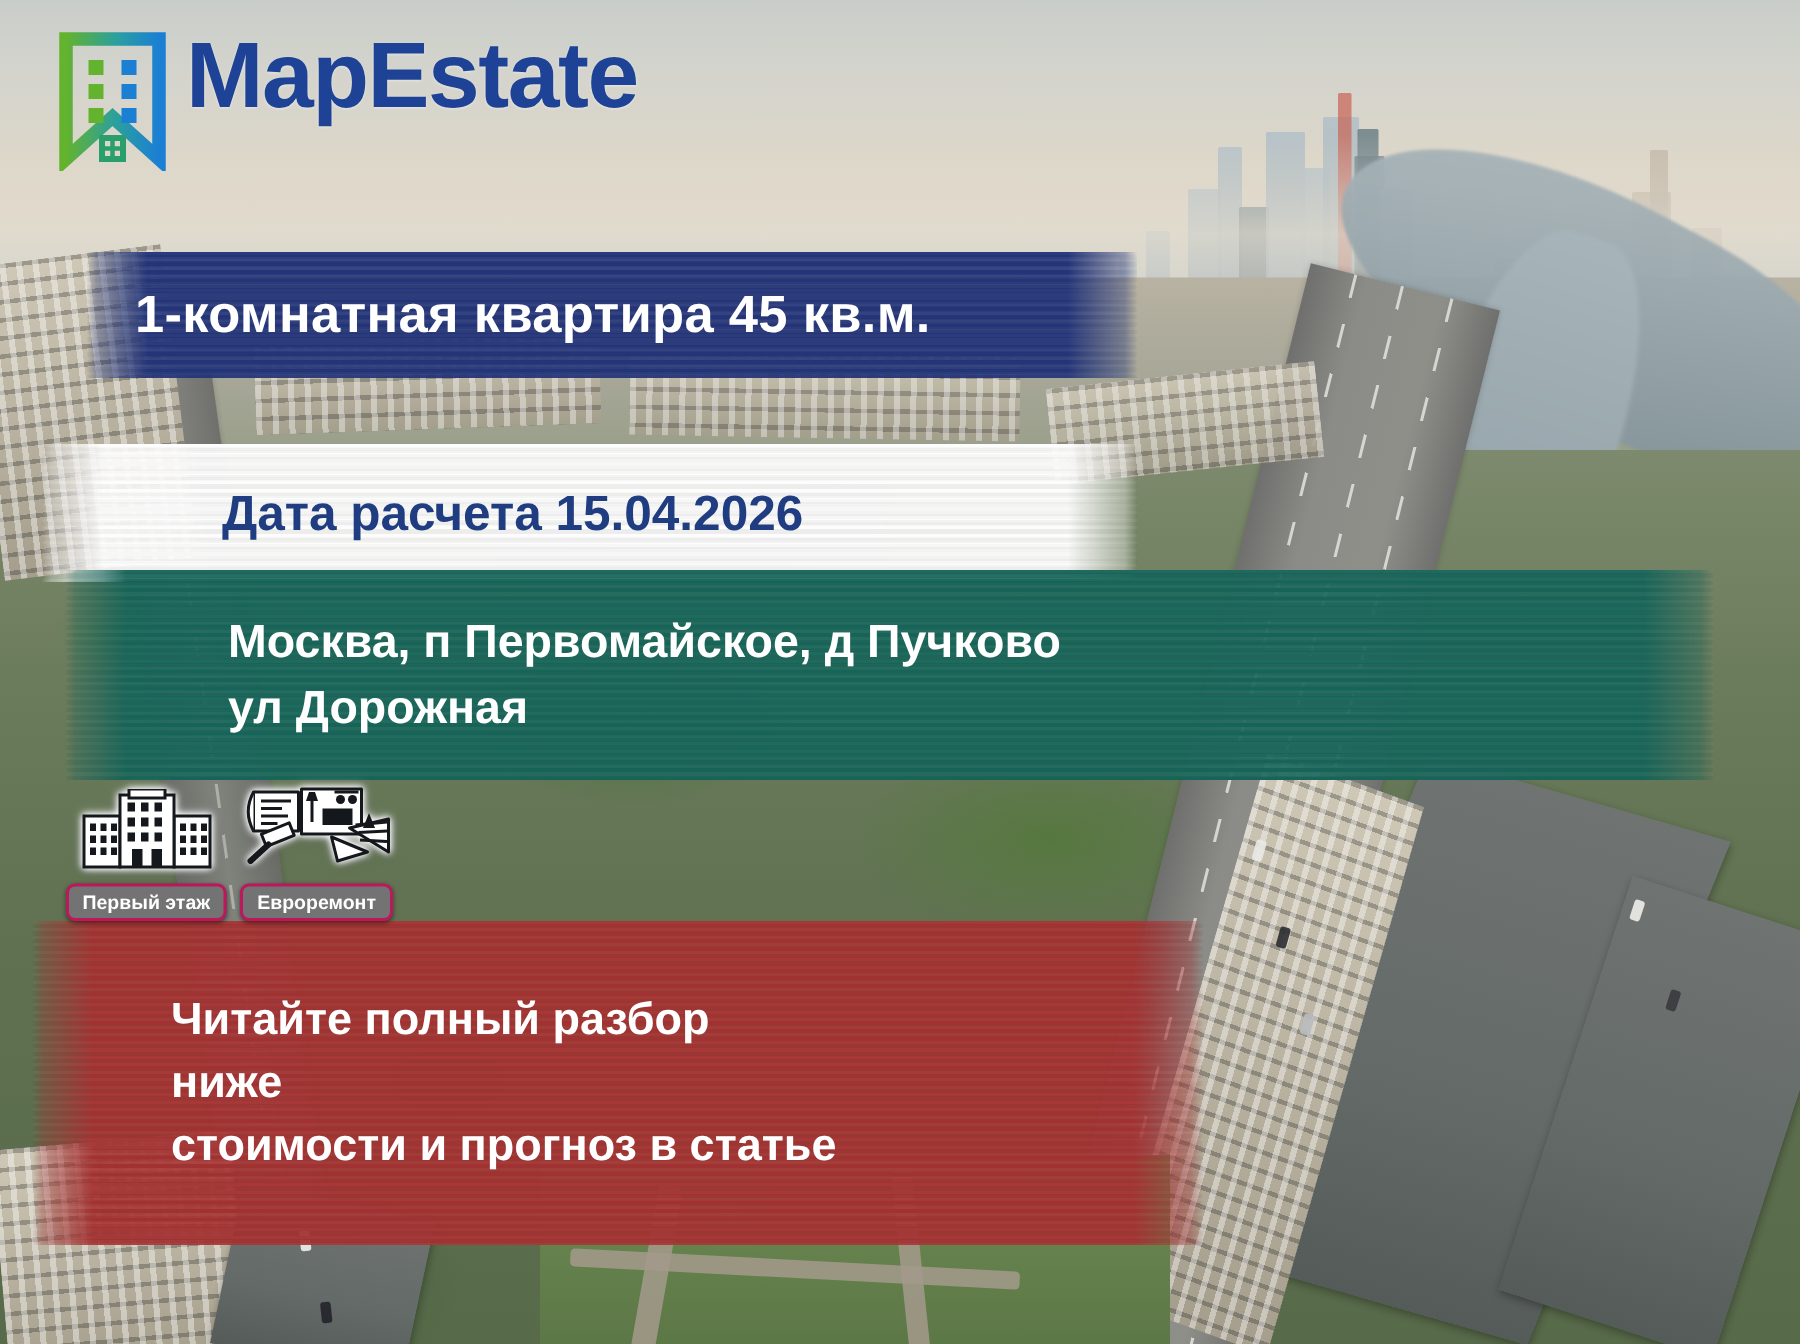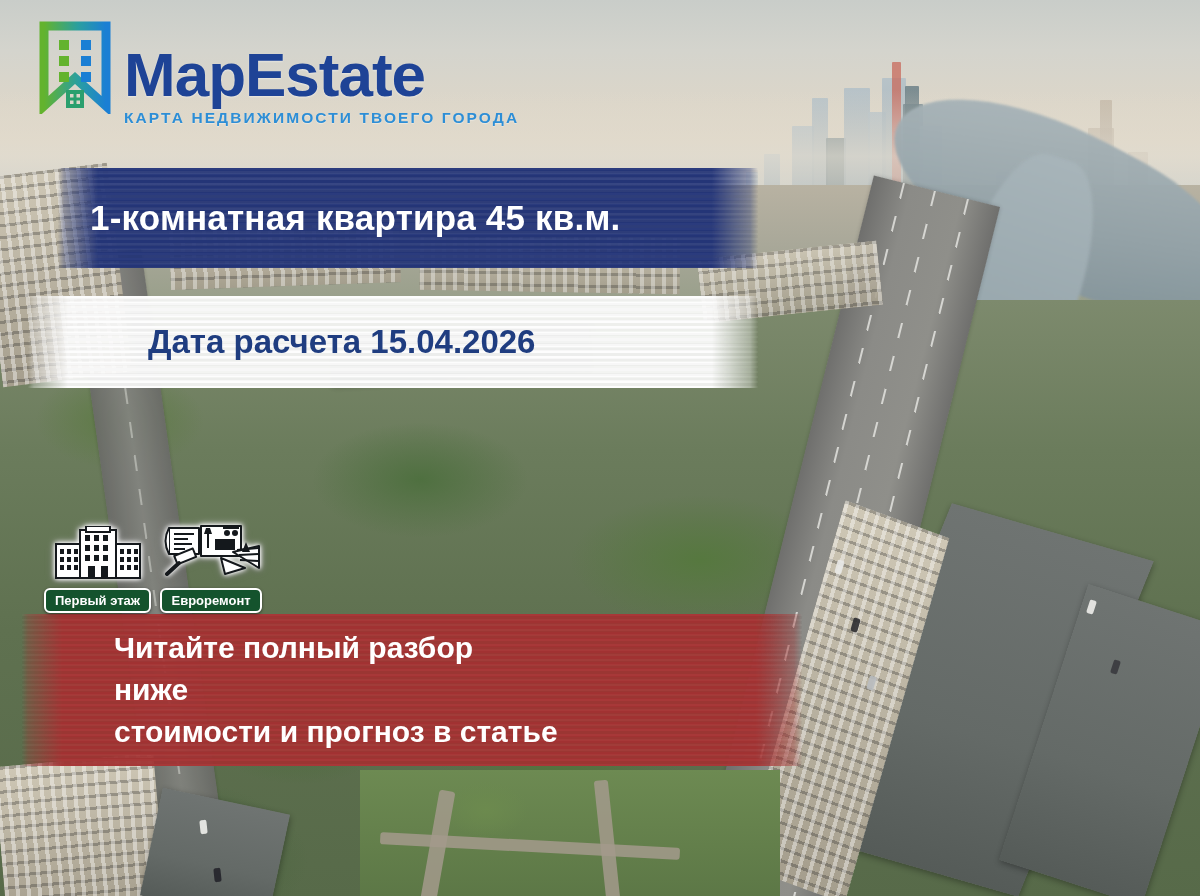--- a/index.html
+++ b/index.html
@@ -104,21 +104,20 @@
   .car{position:absolute;width:7px;height:14px;border-radius:2px;opacity:.9;}
 
   
   .logo{position:absolute;left:36px;top:18px;display:flex;align-items:flex-start;}
   .logo-mark{width:78px;height:96px;flex:0 0 auto;}
   .logo-text{margin-left:10px;padding-top:4px;}
   .logo-word{
     font-size:62px;line-height:0.92;font-weight:bold;color:#1e4396;
     letter-spacing:-1px;white-space:nowrap;
     text-shadow:0 1px 2px rgba(255,255,255,.45);
-    margin-top:24px;
   }
   .logo-tag{
     margin-top:6px;
     font-size:15.5px;font-weight:bold;color:#2d8ed6;
     letter-spacing:2.1px;white-space:nowrap;
     text-shadow:0 1px 1px rgba(255,255,255,.4);
   }
 
   
   .banner{position:absolute;display:flex;align-items:center;}
@@ -138,57 +137,57 @@
     mask-composite:intersect;
   }
   .streaks{
     position:absolute;inset:0;pointer-events:none;
     background:repeating-linear-gradient(180deg,
       rgba(255,255,255,.05) 0 2px, rgba(0,0,0,.05) 2px 5px);
     opacity:.5;
   }
 
   
-  #banner-apartment{left:58px;top:168px;width:700px;height:100px;text-align:right;}
+  #banner-apartment{left:58px;top:168px;width:700px;height:84px;text-align:right;}
   #banner-apartment .paint{background:#25367a;}
   #banner-apartment .txt{
     color:#ffffff;font-size:35px;font-weight:bold;padding-left:32px;letter-spacing:.2px;
   }
 
   
   #banner-date{left:28px;top:276px;width:730px;height:92px;margin-top:20px;}
   #banner-date .paint{background:#fdfdfd;}
   #banner-date .txt{
     color:#1f3d80;font-size:33px;font-weight:bold;padding-left:120px;
   }
 
   
   #banner-address{left:44px;top:380px;width:1098px;height:140px;}
   #banner-address .paint{background:#19665a;}
   #banner-address .txt{
     color:#ffffff;font-size:31px;font-weight:bold;padding-left:108px;line-height:1.42;
   }
 
   
-  #banner-cta{left:22px;top:614px;width:780px;height:152px;}
+  #banner-cta{left:22px;top:614px;width:780px;height:216px;}
   #banner-cta .paint{background:#a53333;}
   #banner-cta .txt{
     color:#ffffff;font-size:30px;font-weight:bold;padding-left:92px;line-height:1.40;
   }
 
   
   .badges{position:absolute;left:44px;top:522px;display:flex;align-items:flex-end;gap:8px;z-index:6;}
   .badge{display:flex;flex-direction:column;align-items:center;}
   .badge-ico{
     filter:drop-shadow(0 0 2px #fff) drop-shadow(0 0 3px #fff) drop-shadow(0 1px 2px rgba(0,0,0,.45));
   }
   .badge-cap{
     margin-top:2px;
-    background:#14532d;color:#fff;
-    border:2px solid #ffffff;border-radius:6px;
+    background:#737373;color:#fff;
+    border:2px solid #be185d;border-radius:6px;
     font-size:13px;font-weight:bold;
     padding:3px 9px;white-space:nowrap;
     box-shadow:0 1px 3px rgba(0,0,0,.5);
   }
 </style>
 </head>
 <body>
 
 <div class="poster">
 
@@ -285,36 +284,43 @@
         <rect x="45" y="38" width="10" height="10" fill="#1b7fd4"></rect>
         <rect x="45" y="54" width="10" height="10" fill="#1b7fd4"></rect>
 
         <rect x="32" y="74" width="14" height="14" fill="none" stroke="#2a9f6e" stroke-width="4"></rect>
         <line x1="39" y1="74" x2="39" y2="88" stroke="#2a9f6e" stroke-width="3"></line>
         <line x1="32" y1="81" x2="46" y2="81" stroke="#2a9f6e" stroke-width="3"></line>
       </svg>
     </div>
     <div class="logo-text">
       <div class="logo-word">MapEstate</div>
-      <div class="logo-tag">КАРТА НЕДВИЖИМОСТИ ТВОЕГО ГОРОДА</div>
     </div>
   </div>
 
   <div class="banner" id="banner-apartment">
     <div class="paint brush"></div>
     <div class="streaks"></div>
     <div class="txt">1-комнатная квартира 45 кв.м.</div>
   </div>
 
   <div class="banner" id="banner-date">
     <div class="paint brush"></div>
     <div class="streaks"></div>
     <div class="txt">Дата расчета 15.04.2026</div>
   </div>
 
+  <div class="banner" id="banner-address">
+    <div class="paint brush"></div>
+    <div class="streaks"></div>
+    <div class="txt">
+      <div>Москва, п Первомайское, д Пучково</div>
+      <div>ул Дорожная</div>
+    </div>
+  </div>
 
   <div class="badges">
 
     <div class="badge">
       <div class="badge-ico">
         <svg width="92" height="56" viewBox="0 0 92 56" aria-hidden="true">
           <g fill="#ffffff" stroke="#14181c" stroke-width="2">
 
             <rect x="4" y="18" width="24" height="34"></rect>
 

